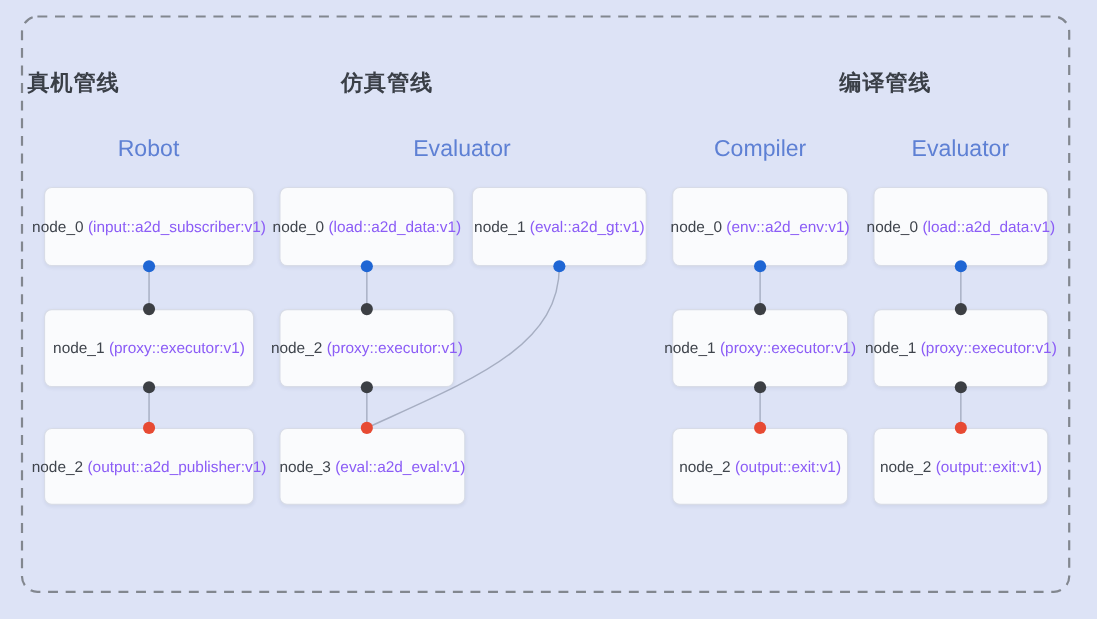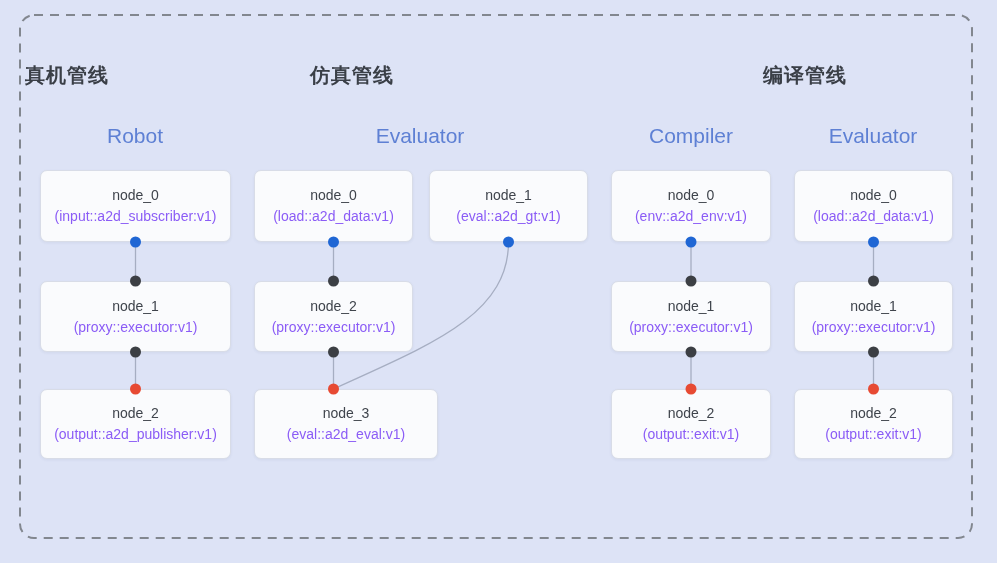--- a/index.html
+++ b/index.html
@@ -21,21 +21,21 @@
   .col-title-en {
     position: absolute; width: 220px; text-align: center; z-index: 2;
     font-size: 21px; font-weight: 400; color: #5e80d4;
   }
   .node-box {
     position: absolute; z-index: 2; box-sizing: border-box;
     background: #fafbfd;
     border: 1px solid #d8dce7;
     border-radius: 7px;
     box-shadow: 0 1px 3px rgba(60,70,110,0.07);
-    display: flex; flex-direction: column; align-items: center; justify-content: center;
+    display: flex; flex-direction: row; align-items: center; justify-content: center;
     gap: 4px;
   }
   .node-title { font-size: 14px; color: #3f444c; line-height: 17px; }
   .node-type  { font-size: 14px; color: #8b5cf6; line-height: 17px; white-space: nowrap; }
 </style>
 </head>
 <body>
 
 <div id="stage">
 
@@ -81,21 +81,21 @@
     <span class="node-type">(load::a2d_data:v1)</span>
   </div>
   <div class="node-box" style="left:429px; top:170px; width:159px; height:72px;">
     <span class="node-title">node_1</span>
     <span class="node-type">(eval::a2d_gt:v1)</span>
   </div>
   <div class="node-box" style="left:254px; top:281px; width:159px; height:71px;">
     <span class="node-title">node_2</span>
     <span class="node-type">(proxy::executor:v1)</span>
   </div>
-  <div class="node-box" style="left:254px; top:389px; width:184px; height:70px;">
+  <div class="node-box" style="left:254px; top:389px; width:169px; height:70px;">
     <span class="node-title">node_3</span>
     <span class="node-type">(eval::a2d_eval:v1)</span>
   </div>
 
   <div class="node-box" style="left:611px; top:170px; width:160px; height:72px;">
     <span class="node-title">node_0</span>
     <span class="node-type">(env::a2d_env:v1)</span>
   </div>
   <div class="node-box" style="left:611px; top:281px; width:160px; height:71px;">
     <span class="node-title">node_1</span>

